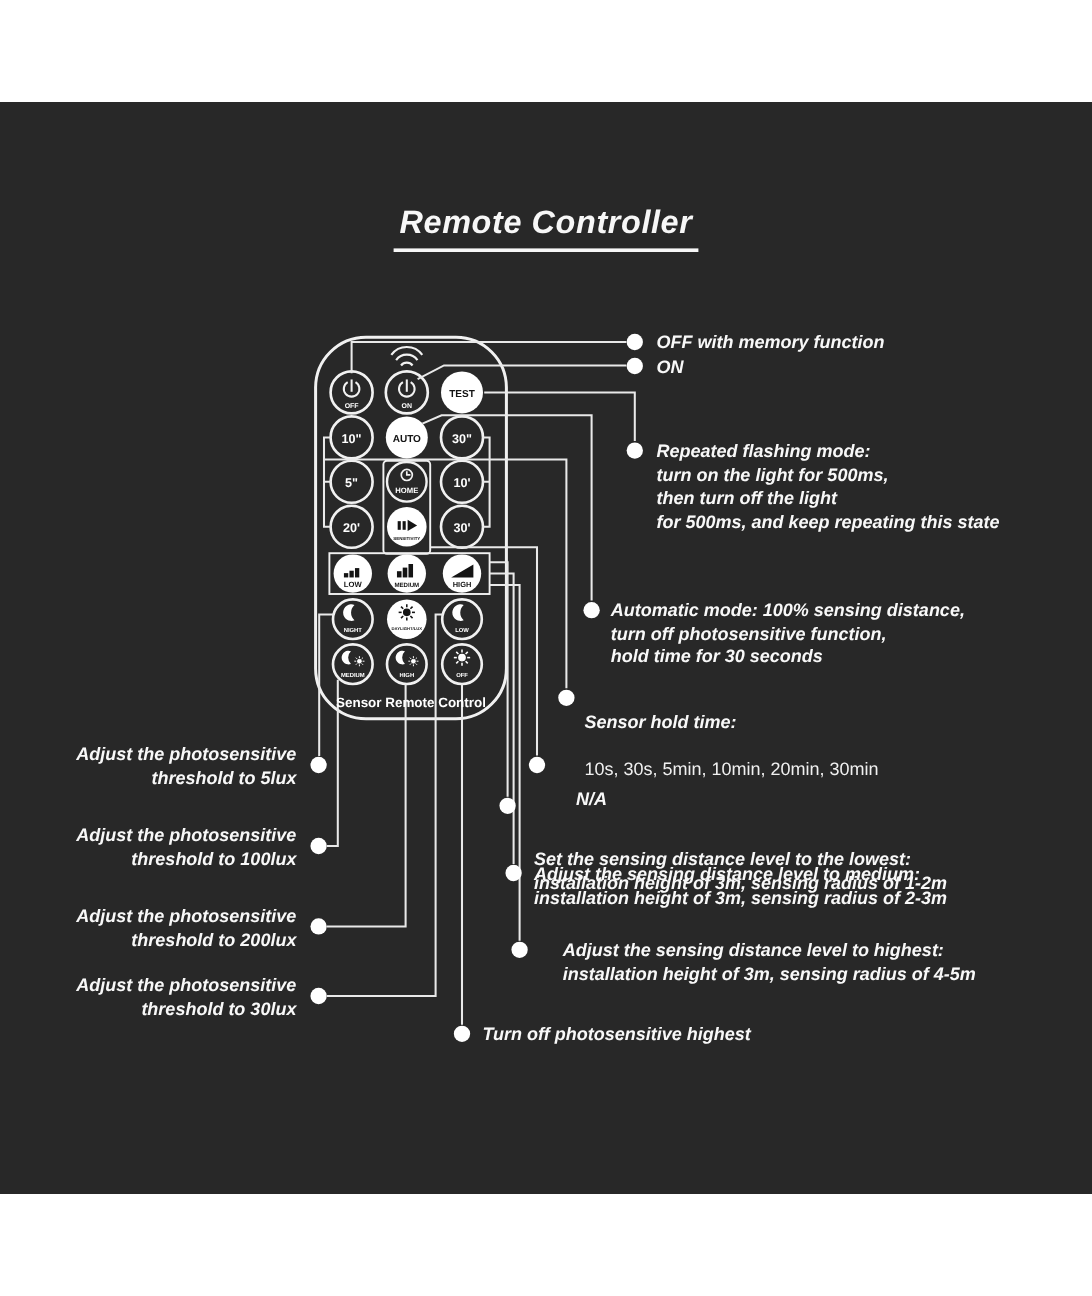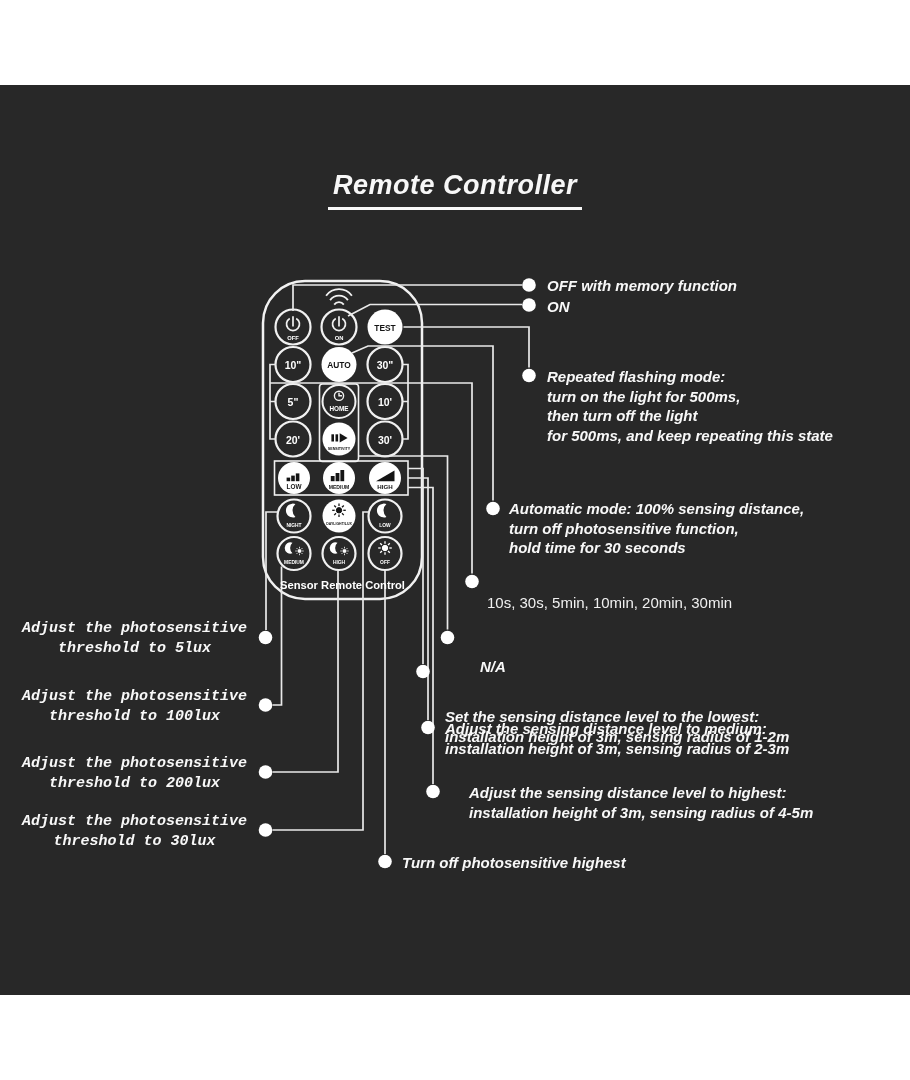--- a/index.html
+++ b/index.html
@@ -5,21 +5,21 @@
   html,body{margin:0;padding:0;background:#ffffff;}
   .stage{position:relative;width:910px;height:1080px;background:#ffffff;overflow:hidden;
          font-family:"Liberation Sans",sans-serif;}
   .panel{position:absolute;left:0;top:85px;width:910px;height:910px;background:#282828;}
   .title{position:absolute;left:0;top:170px;width:910px;text-align:center;z-index:3;}
   .title span{display:inline-block;color:#f7f7f7;font-size:27px;font-weight:bold;font-style:italic;
               border-bottom:3px solid #f7f7f7;padding:0 5px 6px 5px;letter-spacing:.5px;}
   .diagram{position:absolute;left:0;top:0;width:910px;height:1080px;z-index:1;}
   .ann{position:absolute;color:#f8f8f8;font-size:15px;font-weight:bold;font-style:italic;
        line-height:19.5px;white-space:pre-line;z-index:2;}
-  .ann.right-align{text-align:center;font-family:Liberation Mono, monospace;}
+  .ann.right-align{text-align:right;}
   .ann .plain{font-weight:normal;font-style:normal;color:#f0f0f0;}
   svg text{font-family:"Liberation Sans",sans-serif;text-anchor:middle;}
   .tw{fill:#ffffff;font-weight:bold;}
   .tb{fill:#141414;font-weight:bold;}
   .oline{fill:none;stroke:#f1f1f1;}
   .conn{fill:none;stroke:#e9e9e9;stroke-width:1.7;}
   .bullet{fill:#ffffff;stroke:none;}
 </style>
 </head>
 <body>
@@ -229,20 +229,21 @@
   <div class="ann" style="left:547px;top:276px;">OFF with memory function</div>
   <div class="ann" style="left:547px;top:297px;">ON</div>
   <div class="ann" style="left:547px;top:367px;">Repeated flashing mode:
 turn on the light for 500ms,
 then turn off the light
 for 500ms, and keep repeating this state</div>
   <div class="ann" style="left:509px;top:499px;">Automatic mode: 100% sensing distance,
 turn off photosensitive function,
 hold time for 30 seconds</div>
   <div class="ann" style="left:487px;top:573px;">
+    <div>Sensor hold time:</div>
     <div class="plain">10s, 30s, 5min, 10min, 20min, 30min</div>
   </div>
   <div class="ann" style="left:480px;top:629px;margin-top:28px;">N/A</div>
   <div class="ann" style="left:445px;top:663px;margin-top:44px;">Set the sensing distance level to the lowest:
 installation height of 3m, sensing radius of 1-2m</div>
   <div class="ann" style="left:445px;top:719px;">Adjust the sensing distance level to medium:
 installation height of 3m, sensing radius of 2-3m</div>
   <div class="ann" style="left:445px;top:783px;margin-left:24px;">Adjust the sensing distance level to highest:
 installation height of 3m, sensing radius of 4-5m</div>
   <div class="ann" style="left:402px;top:853px;">Turn off photosensitive highest</div>

